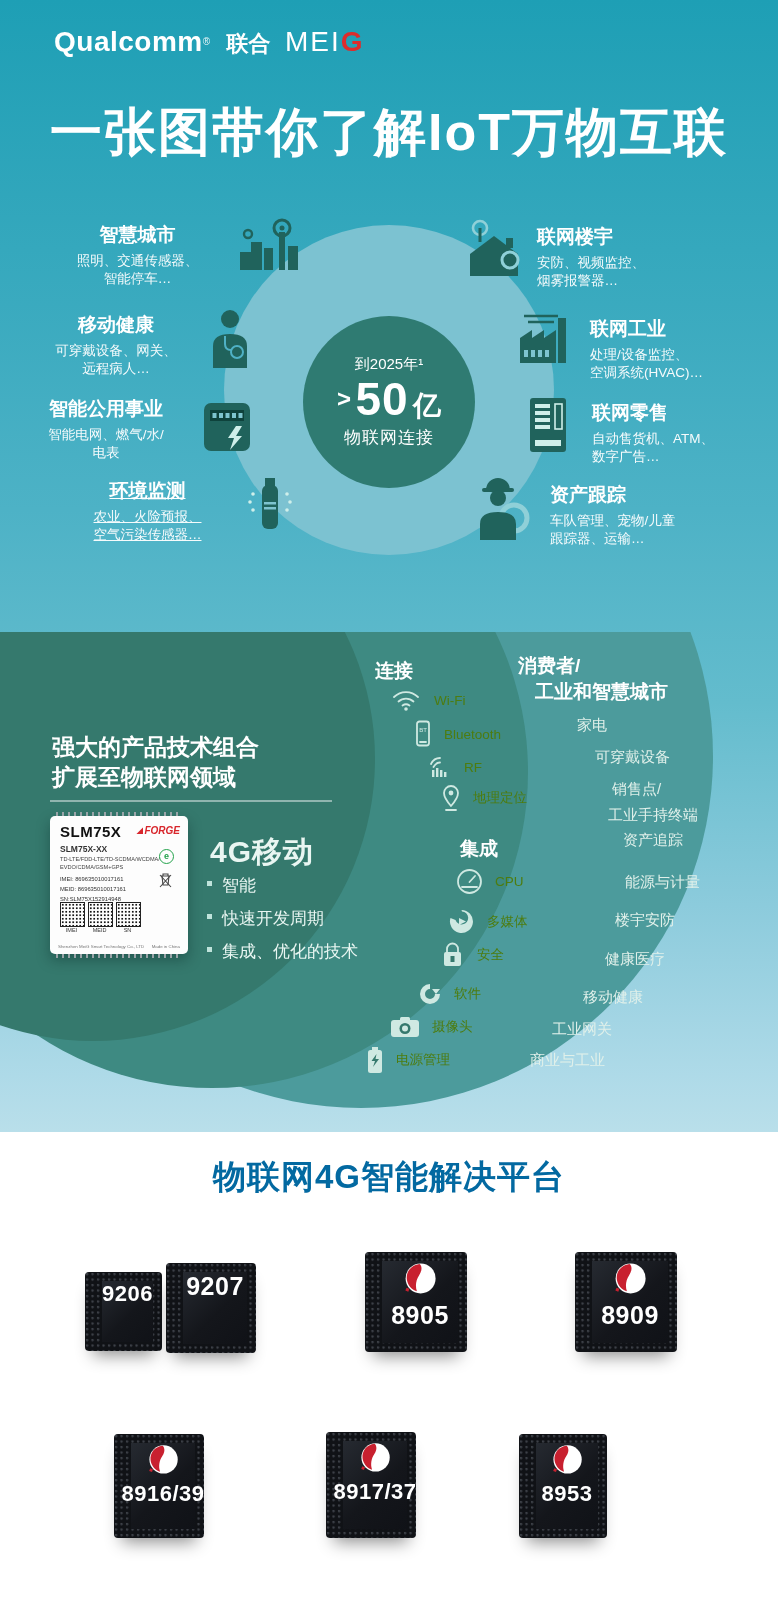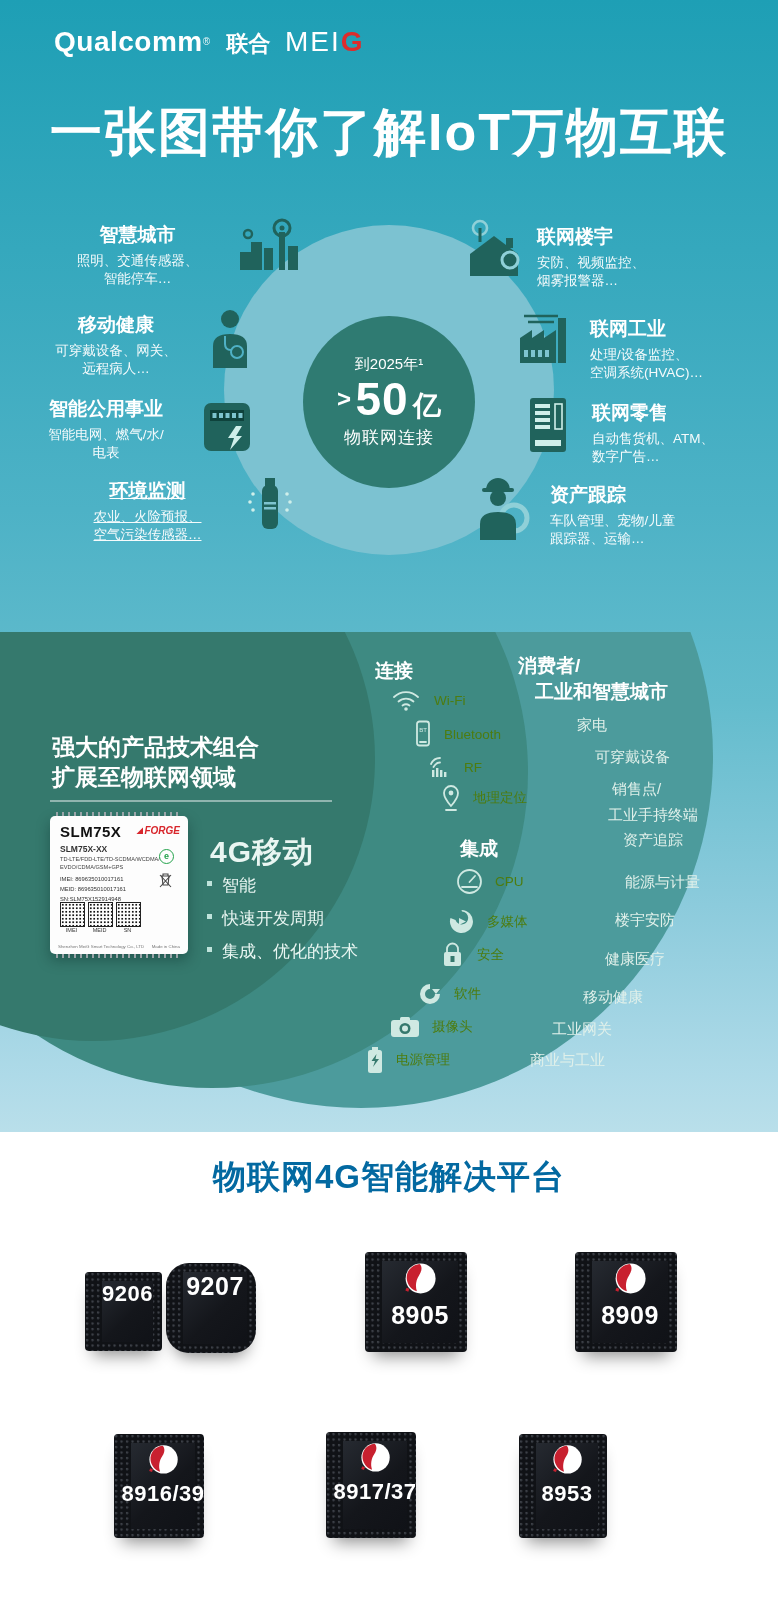--- a/index.html
+++ b/index.html
@@ -369,21 +369,21 @@
     <span class="mk" style="left:530px;top:419px;">商业与工业</span>
   </div>
 
   <h2 class="platform-title">物联网4G智能解决平台</h2>
 
   <div class="chip" style="left:85px;top:1272px;width:77px;height:79px;z-index:1;">
     <div class="face">
         <span class="num">9206</span>
       </div>
   </div>
-  <div class="chip" style="left:166px;top:1263px;width:90px;height:90px;z-index:2;border-radius:23px;">
+  <div class="chip" style="left:166px;top:1263px;width:90px;height:90px;z-index:2;">
     <div class="face">
         <span class="num mid">9207</span>
       </div>
   </div>
   <div class="chip" style="left:365px;top:1252px;width:102px;height:100px;">
     <div class="face">
       <svg class="sd" width="36" height="36" viewBox="0 0 30 30">
         <circle cx="15.5" cy="14.5" r="12.5" fill="#fff"></circle>
         <path d="M14.6 2.4 c-7 .9 -11.2 6.4 -10.6 12.5 .5 4.7 3.7 8.8 8.4 10.4 -1.5 -4.5 -.8 -9.6 1.9 -13.5 1.6 -2.5 2.5 -5.1 1.6 -7.6 -.3 -.9 -.8 -1.5 -1.3 -1.8 z" fill="#c8202f"></path>
         <rect x="3.2" y="22.6" width="2.6" height="2.6" fill="#c8202f" transform="rotate(20 4.5 23.9)"></rect>

